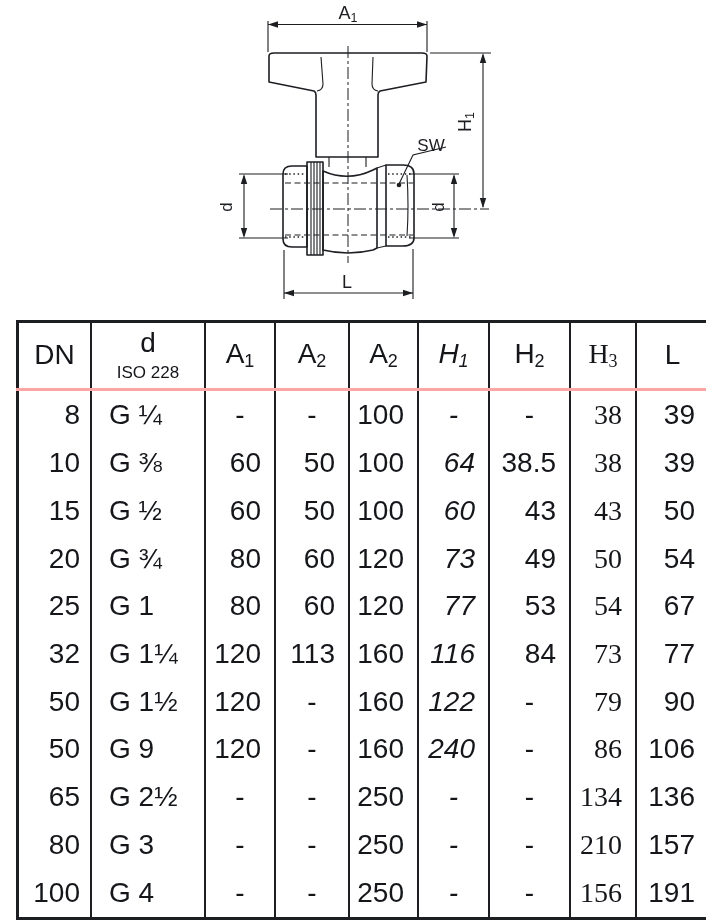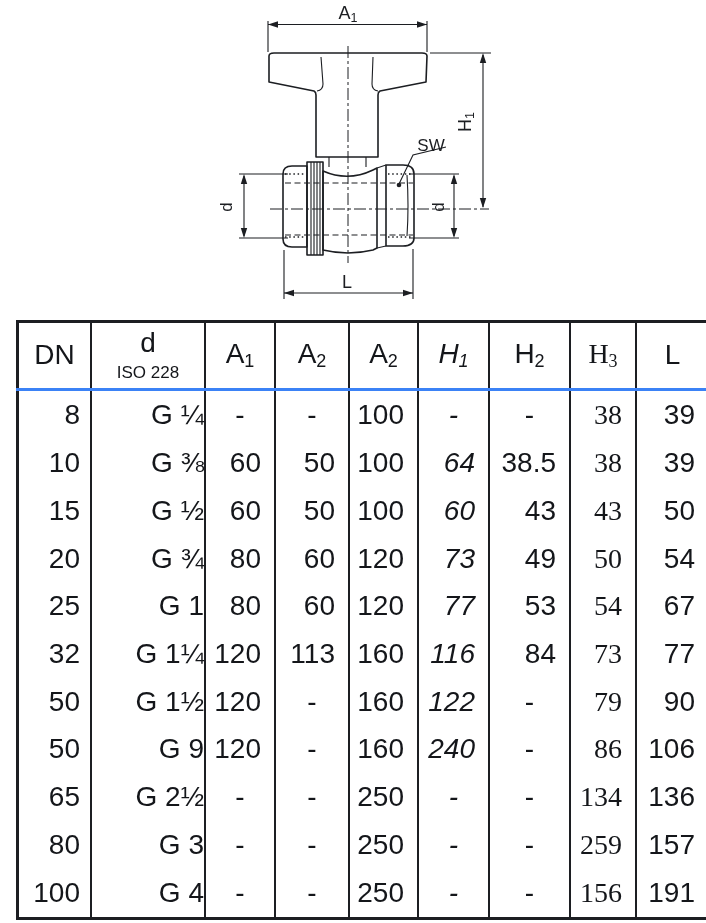--- a/index.html
+++ b/index.html
@@ -34,37 +34,37 @@
   }
   .dim-table th,.dim-table td{
     border-left:2px solid #1c1e22;
     vertical-align:middle;
     padding:0;
     overflow:hidden;
     font-weight:400;
   }
   .dim-table th:first-child,.dim-table td:first-child{border-left:none;}
   .dim-table thead th{
-    border-bottom:3px solid #3b82f6;
+    border-bottom:3px solid #fca5a5;
     height:65px;text-align:center;line-height:1.1;
   }
   .dim-table th:nth-child(1),.dim-table td:nth-child(1){width:71px;}
   .dim-table th:nth-child(2),.dim-table td:nth-child(2){width:112px;}
   .dim-table th:nth-child(3),.dim-table td:nth-child(3){width:68px;}
   .dim-table th:nth-child(4),.dim-table td:nth-child(4){width:72px;}
   .dim-table th:nth-child(5),.dim-table td:nth-child(5){width:67px;}
   .dim-table th:nth-child(6),.dim-table td:nth-child(6){width:69px;font-style:italic;}
   .dim-table th:nth-child(7),.dim-table td:nth-child(7){width:79px;}
   .dim-table th:nth-child(8),.dim-table td:nth-child(8){width:64px;font-family:Liberation Serif, serif;}
   .dim-table th:nth-child(9),.dim-table td:nth-child(9){width:71px;}
   .h-sub{font-size:18px;vertical-align:-4px;}
   .h-line2{font-size:17px;margin-top:5px;}
   .dim-table td.num{text-align:right;padding-right:13px;}
   .dim-table td.num:first-child{padding-right:10px;}
-  .dim-table td.thread{text-align:right;padding-left:17px;}
+  .dim-table td.thread{text-align:left;padding-left:17px;}
   .dim-table td.dash{text-align:center;padding-right:0;padding-left:0;}
 </style>
 </head>
 <body>
 
 <div class="page">
 
   <svg class="drawing" width="706" height="318" viewBox="0 0 706 318">
 
     <g>
@@ -263,21 +263,21 @@
           <td class="num">136</td>
         </tr>
         <tr>
           <td class="num">80</td>
           <td class="thread">G 3</td>
           <td class="num dash">-</td>
           <td class="num dash">-</td>
           <td class="num">250</td>
           <td class="num dash">-</td>
           <td class="num dash">-</td>
-          <td class="num">259</td>
+          <td class="num">210</td>
           <td class="num">157</td>
         </tr>
         <tr>
           <td class="num">100</td>
           <td class="thread">G 4</td>
           <td class="num dash">-</td>
           <td class="num dash">-</td>
           <td class="num">250</td>
           <td class="num dash">-</td>
           <td class="num dash">-</td>

